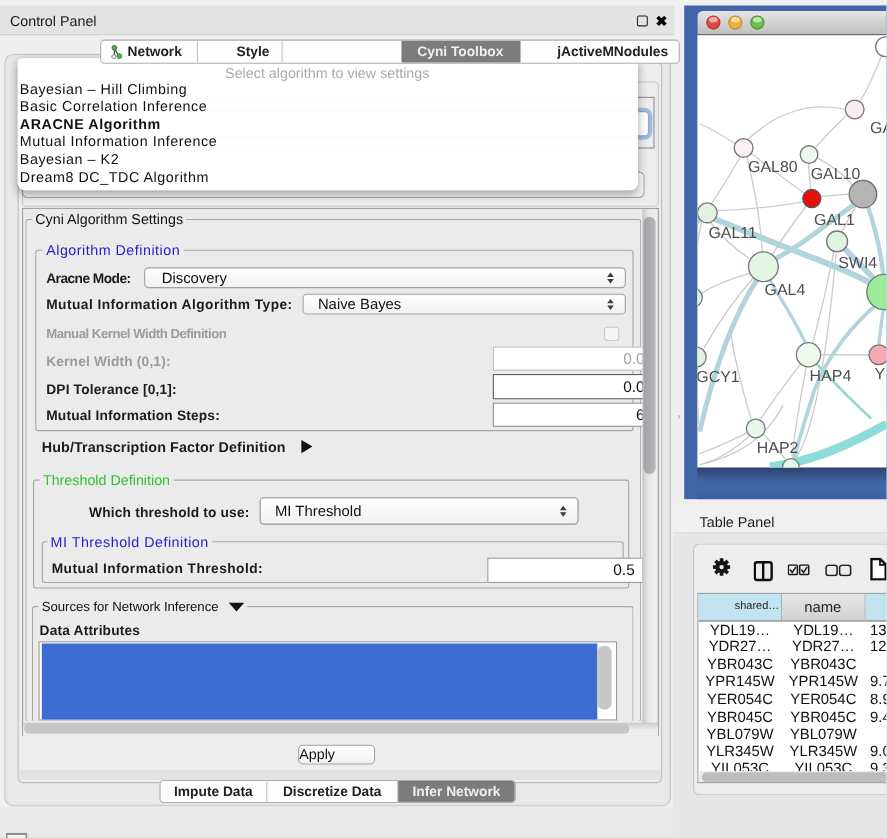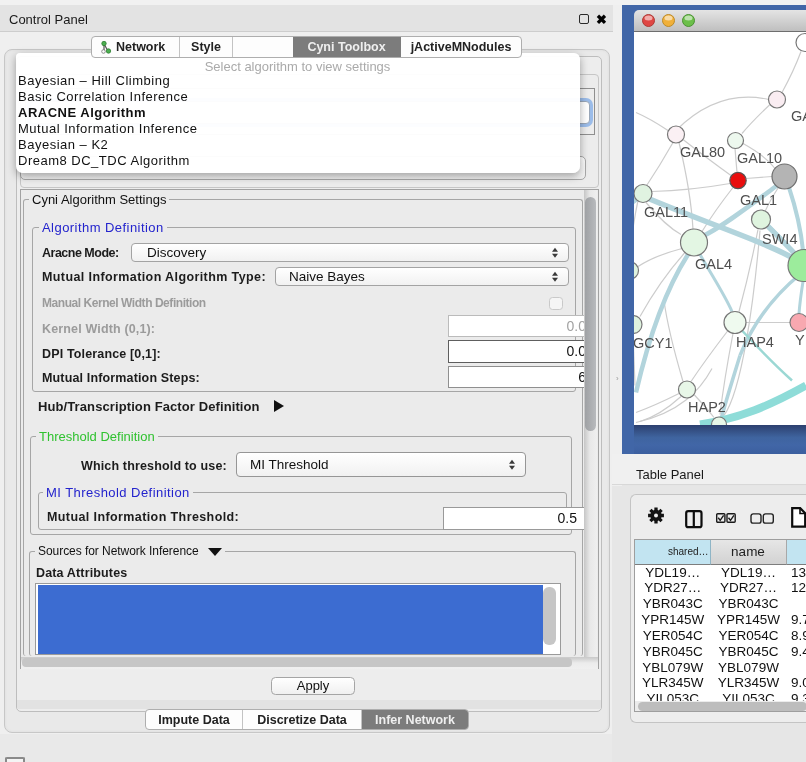--- a/index.html
+++ b/index.html
@@ -32,21 +32,21 @@
 <div class="abs" style="left:579px; top:14px; width:10px; height:10px; border:1.7px solid #2a2a2a; border-radius:2px;"></div>
 <div class="abs" style="left:596px; top:12px; font-size:13px; font-weight:bold; color:#000;">✖</div>
 
 <div class="abs" style="left:3.5px; top:49px; width:606px; height:684px; background:#e9e9e9; border:1px solid #c7c7c7; border-radius:8px; box-shadow:inset 0 0 3px rgba(0,0,0,0.06);"></div>
 
 <div class="abs" style="left:16px; top:56px; width:586px; height:656px; background:#ededed; border:1px solid #bdbdbd; border-radius:5px;"></div>
 <div class="abs" style="left:17px; top:700px; width:584px; height:9px; background:#e2e2e2;"></div>
 
 <div class="abs" style="left:19.5px; top:189px; width:579px; height:480px; background:#ebebeb; border:1px solid #a2a2a2;"></div>
 
-<div class="seg" style="left:91px; top:36px; height:22px;">
+<div class="seg" style="left:91px; top:36px; height:22px;gap:24px;">
   <div style="width:88px; justify-content:flex-start; padding-left:8px;"><svg width="12" height="13" viewBox="0 0 12 13" style="margin-right:4px;">
         <line x1="4" y1="3" x2="8" y2="10" stroke="#555" stroke-width="1.2"></line>
         <line x1="4" y1="3" x2="4" y2="10" stroke="#555" stroke-width="1.2"></line>
         <circle cx="4" cy="2.5" r="2.2" fill="#4caf50" stroke="#2e7d32" stroke-width="0.8"></circle>
         <circle cx="8.5" cy="10" r="2.2" fill="#4caf50" stroke="#2e7d32" stroke-width="0.8"></circle>
         <circle cx="3.5" cy="10.5" r="1.8" fill="#fff" stroke="#777" stroke-width="0.8"></circle>
       </svg>Network</div>
   <div style="width:53px;">Style</div>
   <div style="width:60px;margin-top:32px;">Select</div>
   <div class="sel" style="width:108px;">Cyni Toolbox</div>
@@ -115,21 +115,21 @@
   <div style="position:absolute; left:2px; top:1px; width:505px; height:70px; background:#3c6cd1;"></div>
   <div style="position:absolute; right:4px; top:3px; width:13px; height:58px; background:#c6c6c6; border-radius:6px;"></div>
 </div>
 
 <div class="abs" style="left:584px; top:190px; width:13px; height:478px; background:linear-gradient(90deg,#c6c6c6,#e8e8e8 45%,#efefef);"></div>
 <div class="abs" style="left:584.5px; top:197px; width:11.5px; height:234px; background:linear-gradient(90deg,#9fa1a4,#b8babd); border-radius:5.5px;"></div>
 
 <div class="abs" style="left:20.5px; top:657px; width:577px; height:12px; background:linear-gradient(#c9c9c9,#ececec 50%,#f0f0f0);"></div>
 <div class="abs" style="left:22px; top:658px; width:550px; height:8.5px; background:#c6c6c6; border-radius:4px;"></div>
 
-<div class="abs" style="left:271px; top:677px; width:84px; height:18px; background:linear-gradient(#ffffff,#f0f0f0); border:1px solid #a5a5a5; border-radius:4.5px; text-align:center; font-size:13px; line-height:16px; color:#111;">Apply</div>
+<div class="abs" style="left:271px; top:677px; width:70px; height:18px; background:linear-gradient(#ffffff,#f0f0f0); border:1px solid #a5a5a5; border-radius:4.5px; text-align:left; font-size:13px; line-height:16px; color:#111;">Apply</div>
 
 <div class="seg" style="left:145px; top:709px; height:21px;">
   <div style="width:97px;">Impute Data</div>
   <div style="width:119px;">Discretize Data</div>
   <div class="sel" style="width:106px;">Infer Network</div>
 </div>
 
 <div class="abs" style="left:5px; top:757px; width:20px; height:10px; background:#f4f4f4; border:2.2px solid #8a8a8a; border-radius:2px; border-bottom:none;"></div>
 
 <div class="abs" style="left:616px; top:374px; width:4px; height:7px; color:#999; font-size:8px;">›</div>

